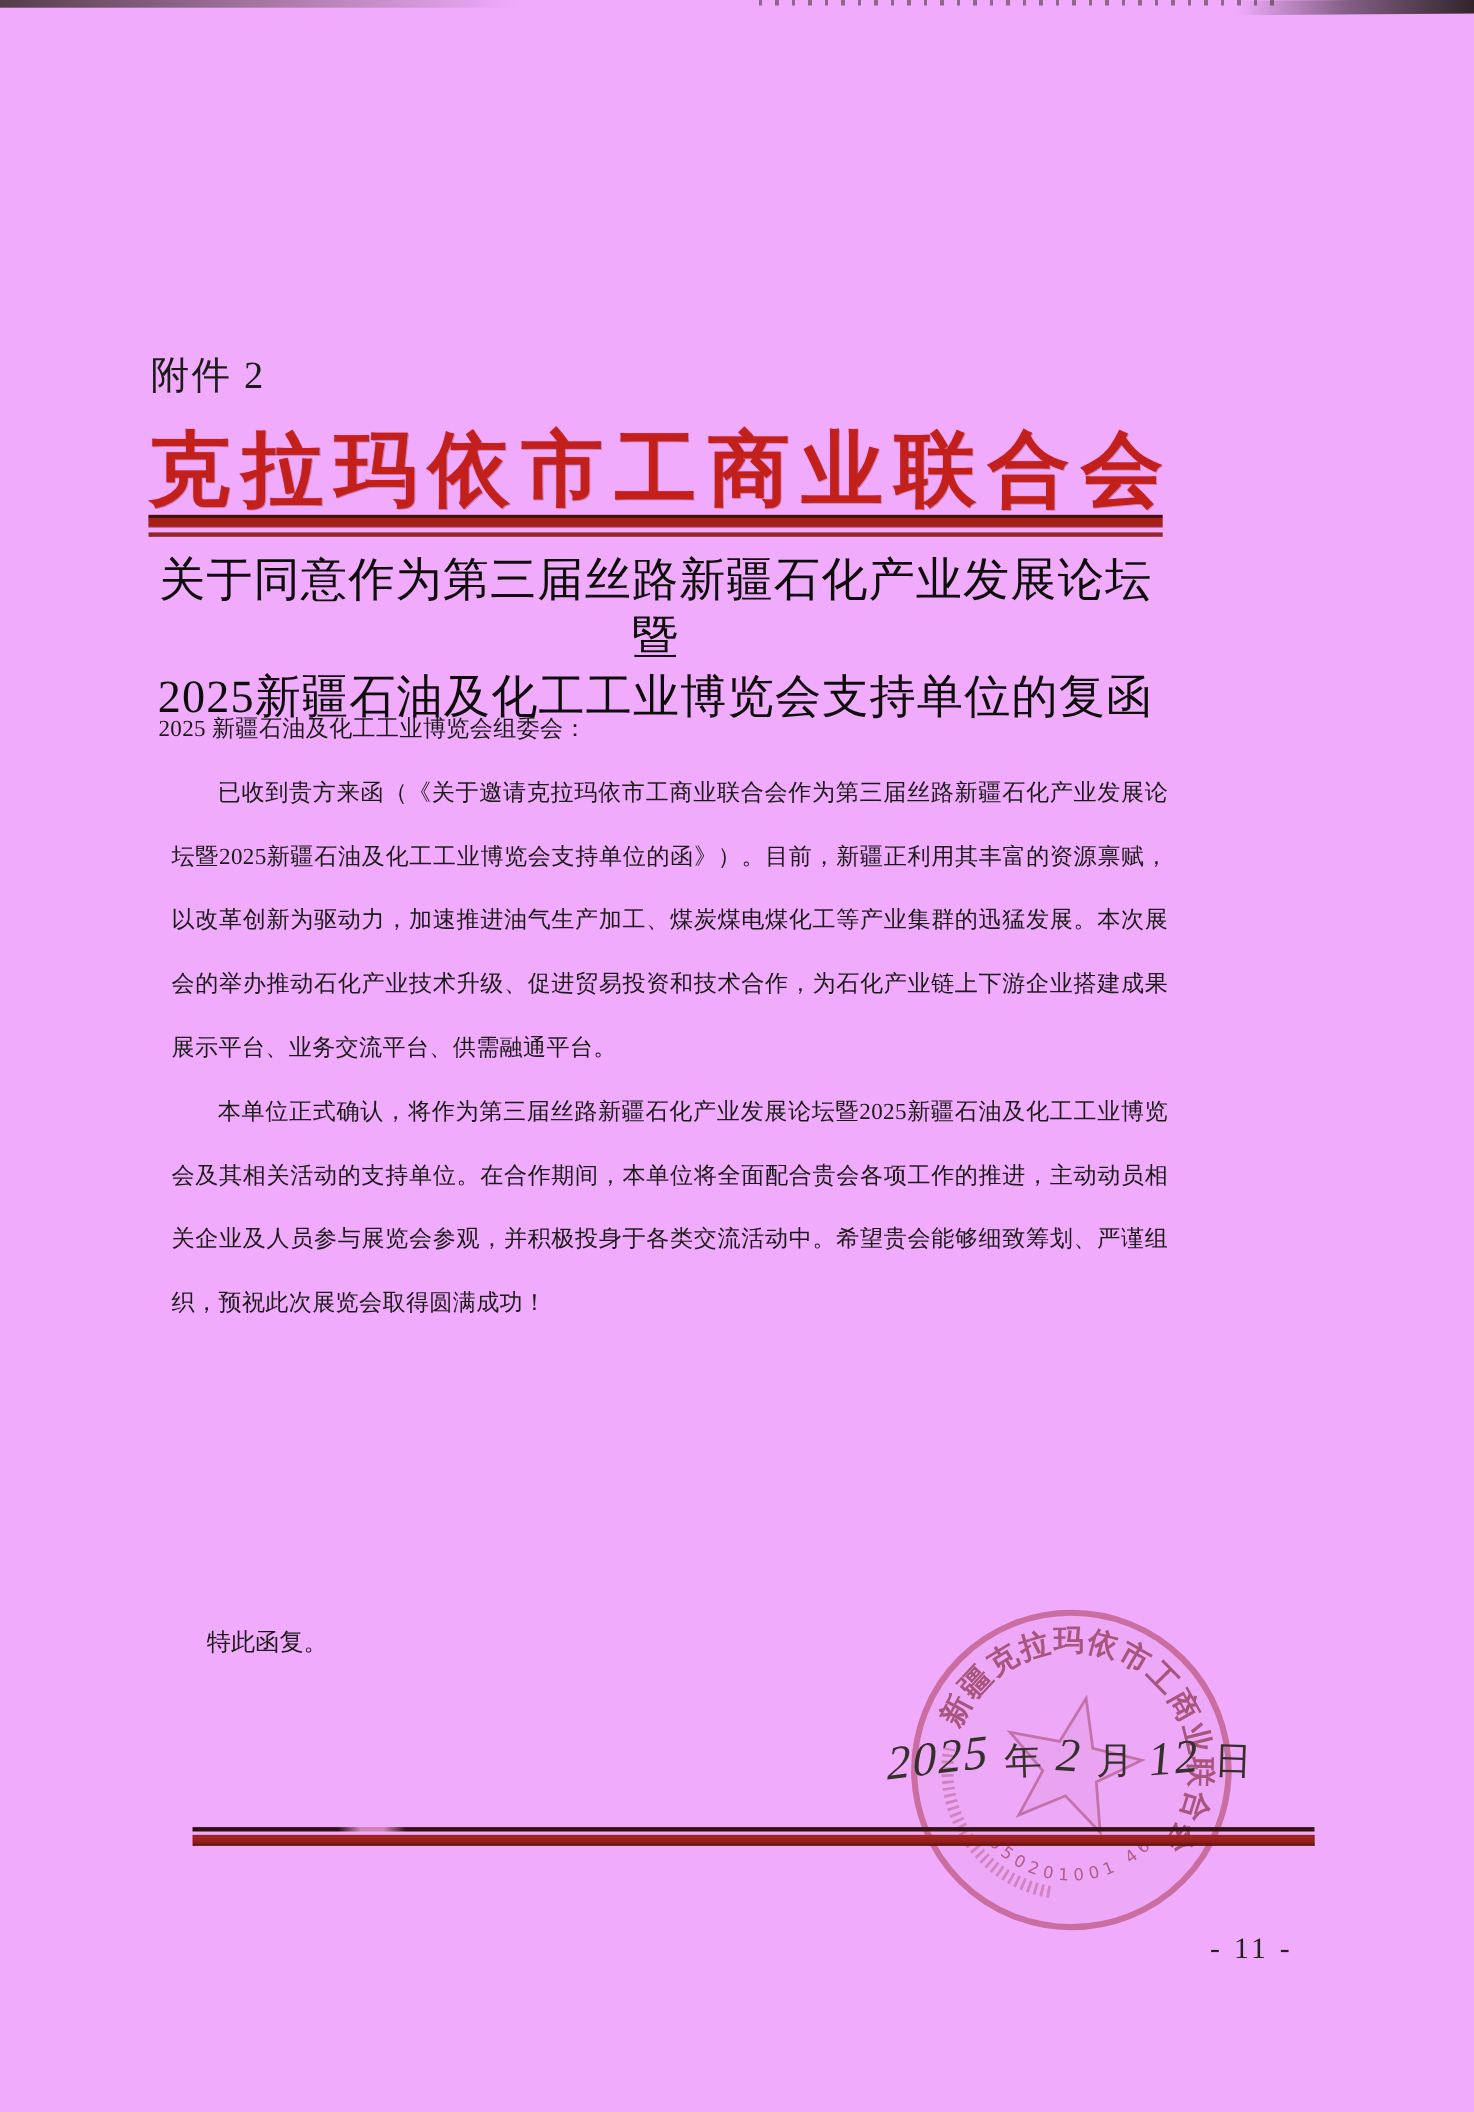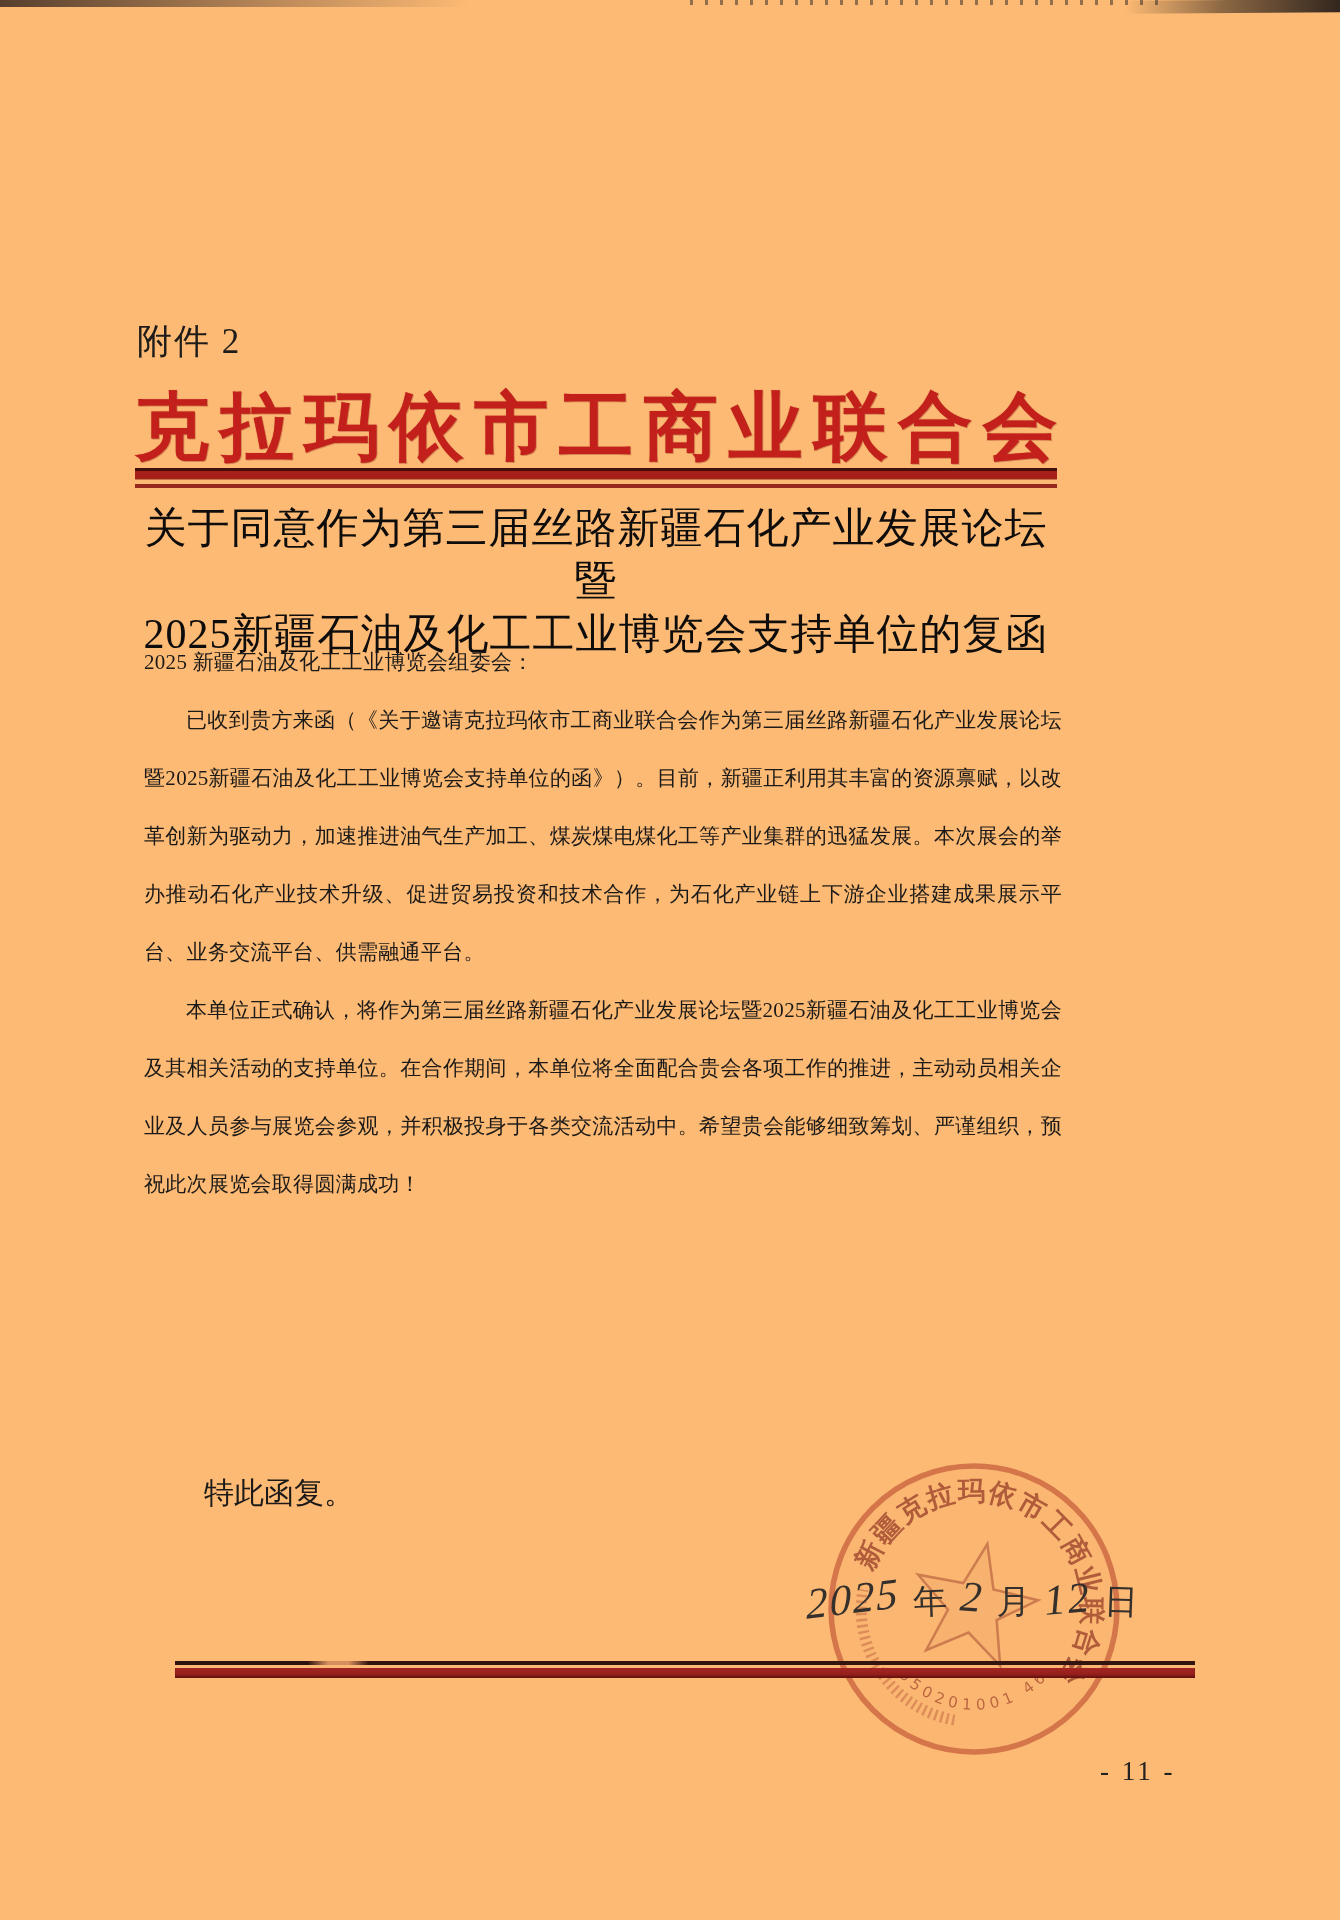--- a/index.html
+++ b/index.html
@@ -1,18 +1,18 @@
 <!DOCTYPE html>
 <html><head>
 <meta charset="utf-8">
 <style>
   html,body{margin:0;padding:0;background:#e8e6e2;}
   .page{
     position:relative;width:1340px;height:1920px;margin:0 auto;
-    background:#fdba74;overflow:hidden;
+    background:#f0abfc;overflow:hidden;
     font-family:"Liberation Serif","DejaVu Serif",serif;
   }
   
   .artifact{position:absolute;pointer-events:none;}
   .art-topleft{left:0;top:0;width:470px;height:7px;
     background:linear-gradient(to right,rgba(45,32,28,.8),rgba(70,50,42,.35) 60%,rgba(70,50,42,0));}
   .art-dots{left:690px;top:0;width:470px;height:5px;
     background:repeating-linear-gradient(to right,rgba(60,48,42,.55) 0 3px,transparent 3px 15px);}
   .art-topright{right:0;top:0;width:215px;height:13px;
     background:linear-gradient(to left,rgba(28,22,20,.9),rgba(28,22,20,.5) 55%,transparent);
@@ -30,23 +30,23 @@
   .rule-top .rule-a{height:11px;
     background:linear-gradient(to bottom,#43100c 0 3px,#a62019 3px);
     box-shadow:0 1px 0 rgba(120,20,15,.4);}
   .rule-top .rule-b{height:4px;margin-top:5px;background:#8e1b17;opacity:.92;}
   .doc-title{position:absolute;left:135px;top:502px;width:922px;text-align:center;
     font-weight:400;color:#0e0d0c;font-size:42px;line-height:53px;letter-spacing:1px;}
   
   .body-block{position:absolute;left:144px;top:633px;width:918px;
     font-size:21px;line-height:58px;color:#1c1a18;text-align:justify;letter-spacing:.3px;}
   .body-block p{margin:0;}
-  .body-block .para{text-indent:2em;}
+  .body-block .para{text-indent:2em;margin-left:12px;}
   .closing{position:absolute;left:144px;top:1464px;width:918px;margin:0;
-    font-size:30px;line-height:58px;color:#1c1a18;text-indent:2em;font-family:Liberation Serif, serif;}
+    font-size:22px;line-height:58px;color:#1c1a18;text-indent:2em;font-family:Liberation Serif, serif;}
   
   .seal{position:absolute;left:823px;top:1456px;width:302px;height:306px;
     mix-blend-mode:multiply;opacity:.88;}
   .date-line{position:absolute;left:806px;top:1574px;display:flex;align-items:baseline;gap:13px;
     color:#35302b;z-index:5;}
   .date-line span{display:inline-block;}
   .date-line .d-num{font-size:43px;font-style:italic;letter-spacing:2px;}
   .date-line .d-unit{font-size:34px;}
   .d-y{transform:rotate(-7deg) skewX(-6deg);}
   .d-yu{transform:rotate(-2deg);}

